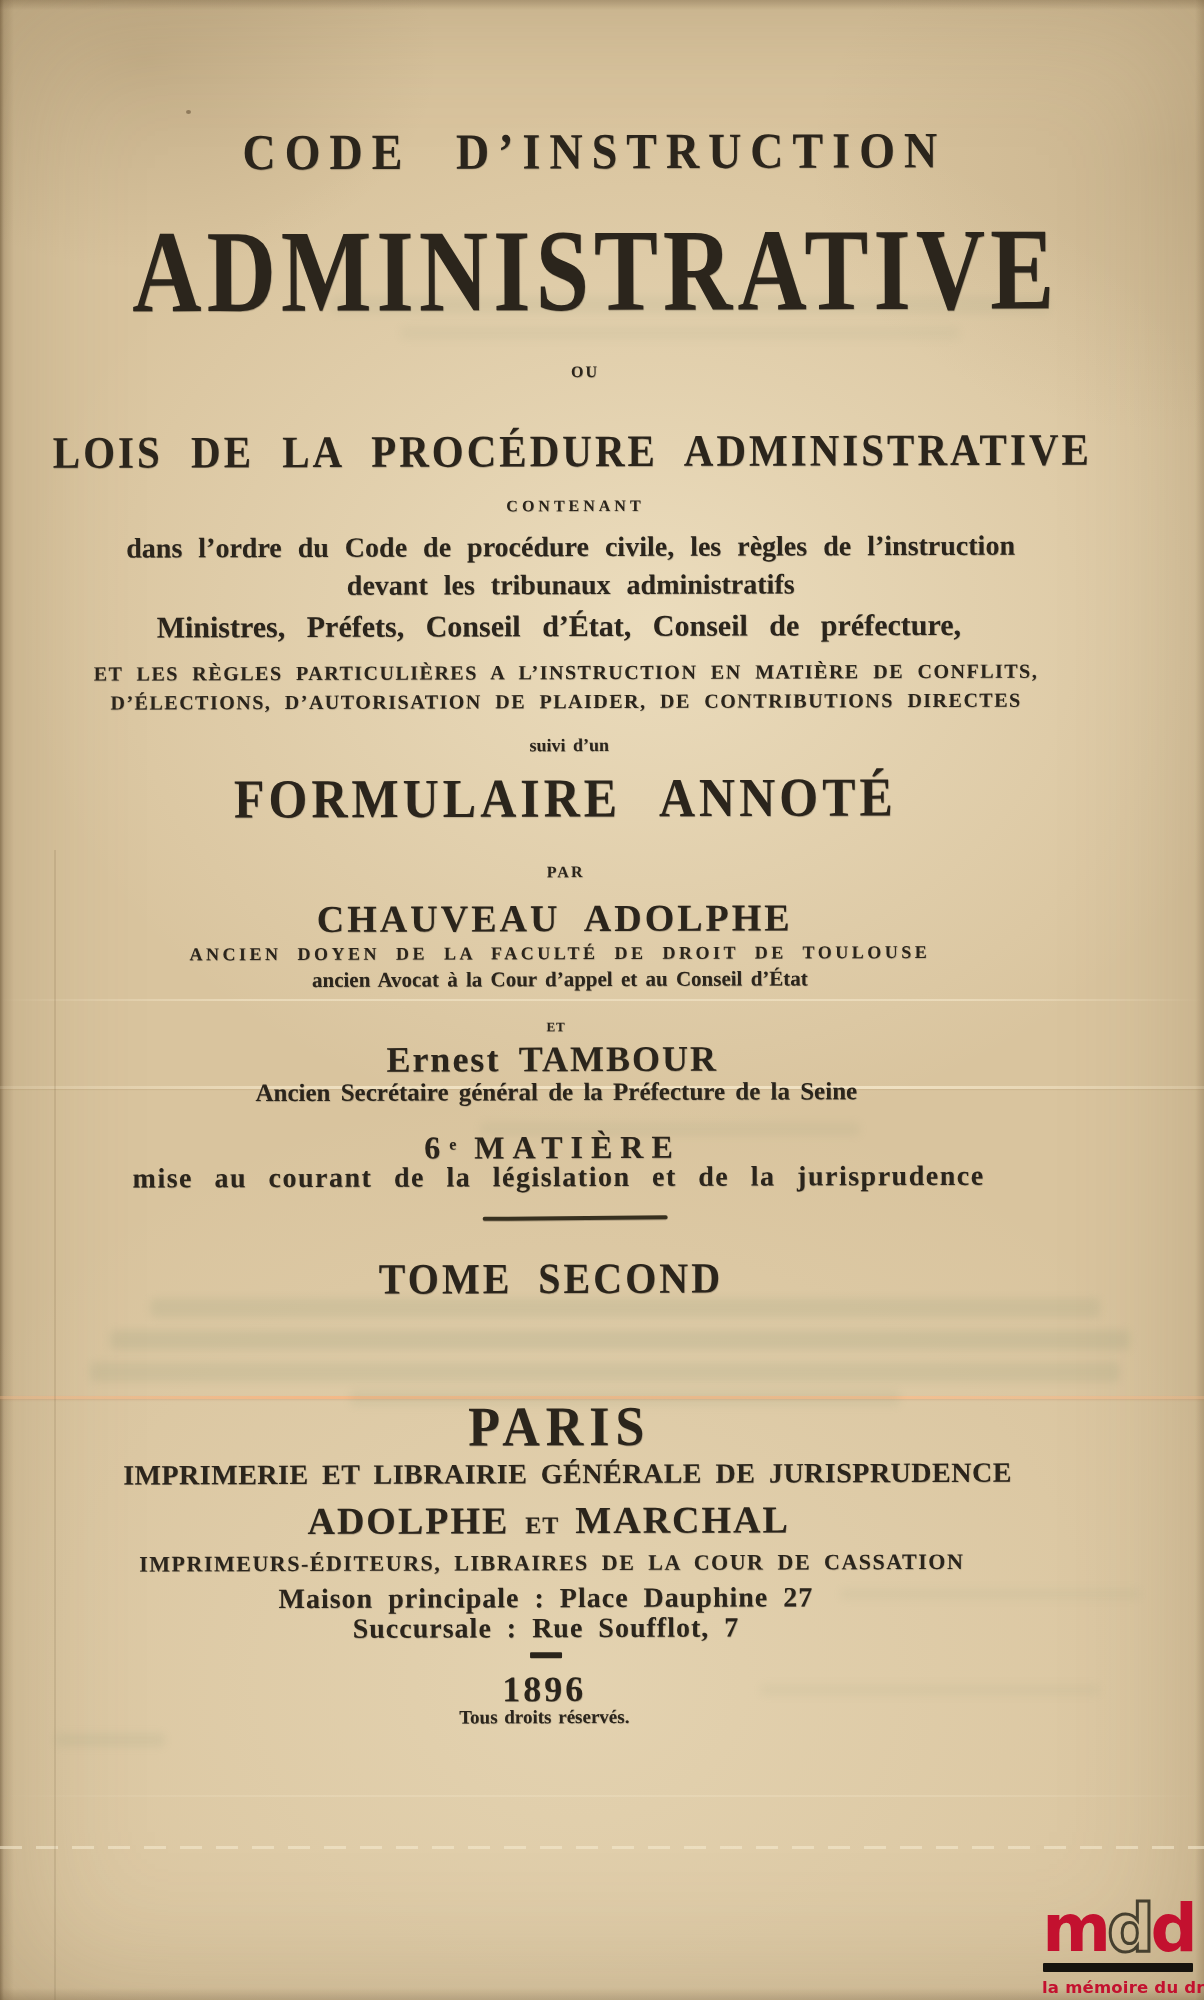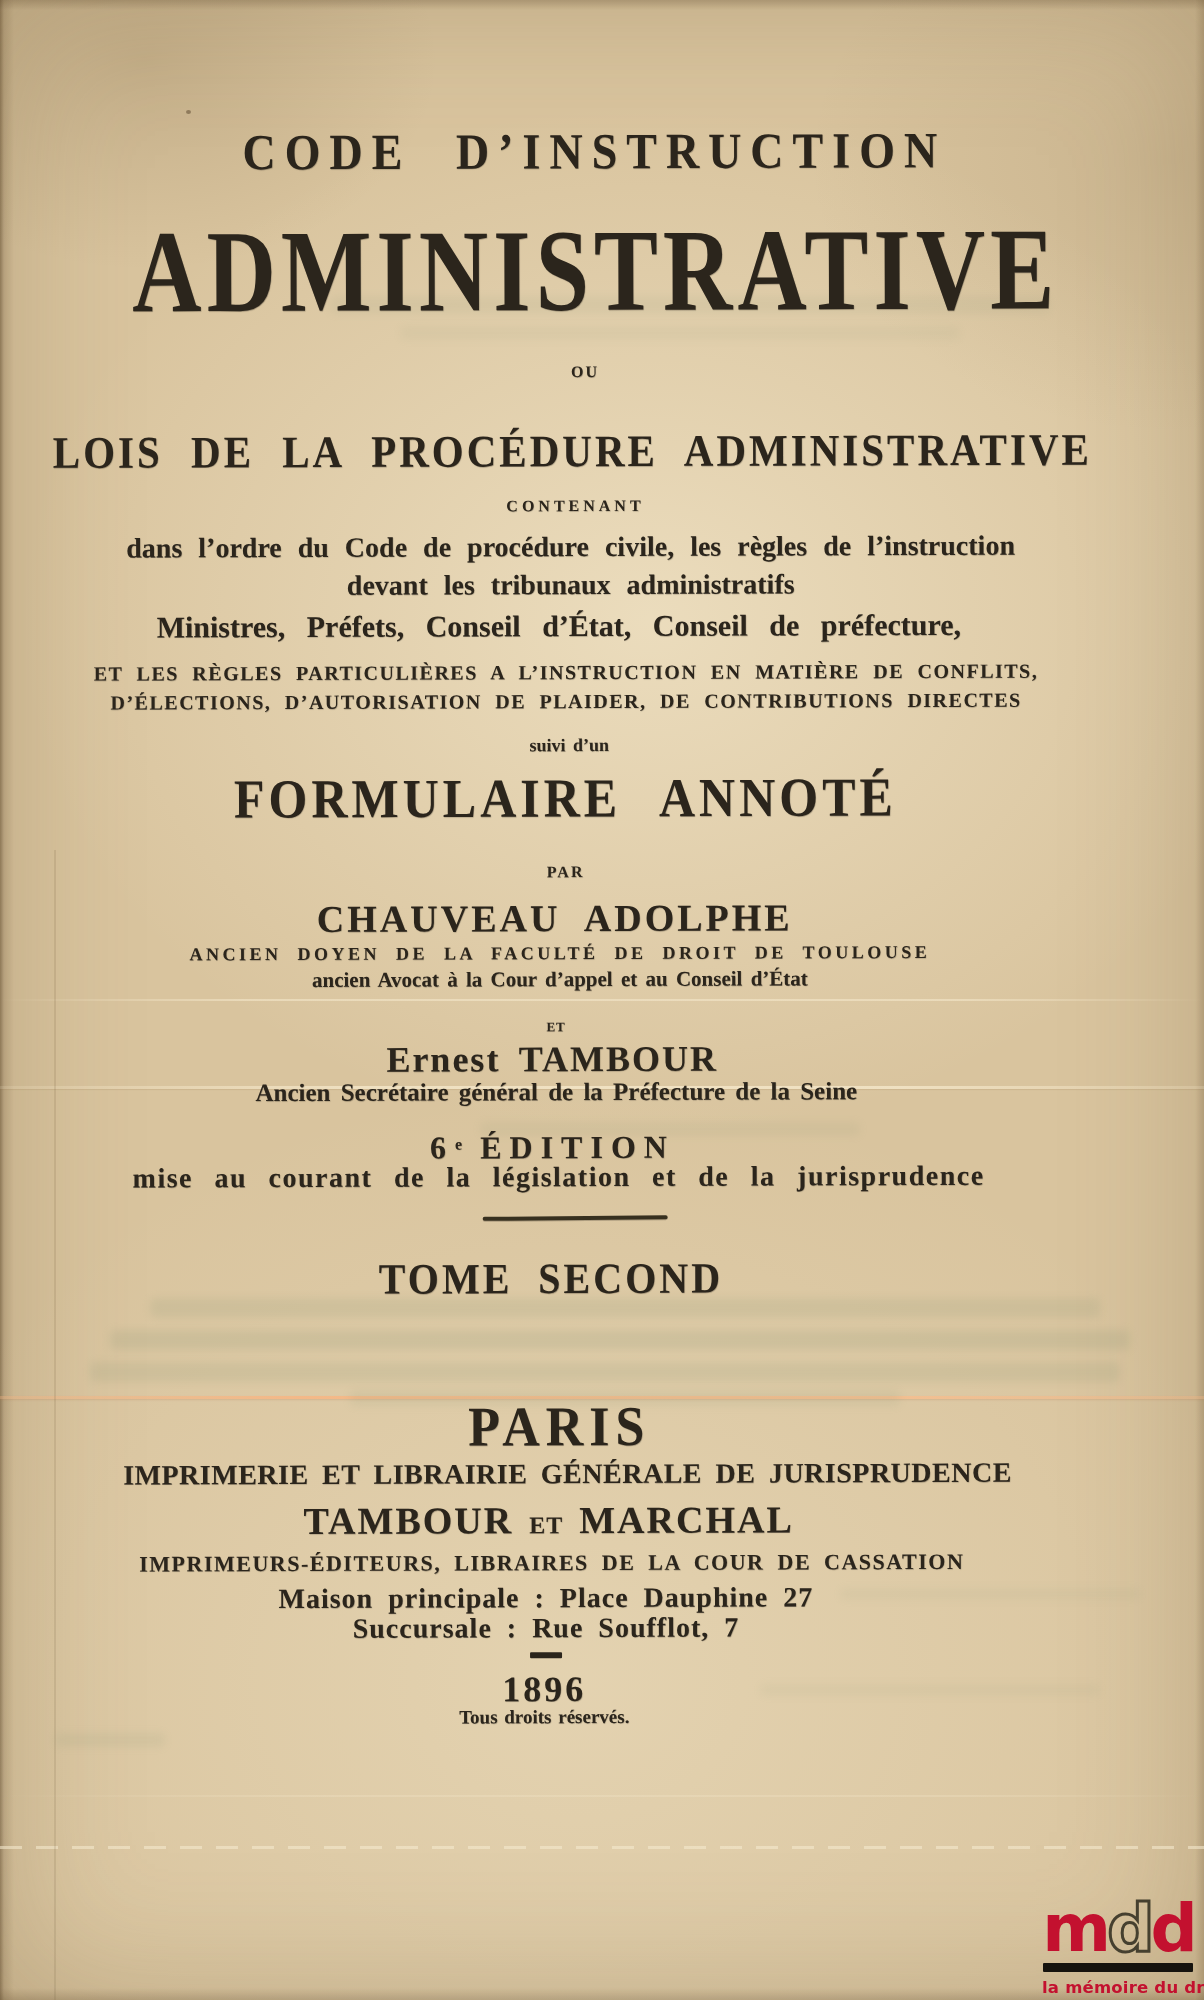--- a/index.html
+++ b/index.html
@@ -145,33 +145,33 @@
 
     <div class="ln chauveau" style="top:899px;transform:translateX(-47px);">CHAUVEAU ADOLPHE</div>
     <div class="ln doyen" style="top:944px;transform:translateX(-42px);">ANCIEN DOYEN DE LA FACULTÉ DE DROIT DE TOULOUSE</div>
     <div class="ln avocat" style="top:968px;transform:translateX(-42px);">ancien Avocat à la Cour d’appel et au Conseil d’État</div>
 
     <div class="ln etl" style="top:1020px;transform:translateX(-46px);">ET</div>
 
     <div class="ln tambour" style="top:1041px;transform:translateX(-50px);">Ernest TAMBOUR</div>
     <div class="ln secretaire" style="top:1079px;transform:translateX(-46px);">Ancien Secrétaire général de la Préfecture de la Seine</div>
 
-    <div class="ln edition" style="top:1131px;transform:translateX(-50px);"><span>6</span><sup>e</sup><span>ÉDITION</span></div>
+    <div class="ln edition" style="top:1131px;transform:translateX(-50px);"><span>6</span><sup>e</sup><span>MATIÈRE</span></div>
 
     <div class="ln note" style="top:1162px;transform:translateX(-44px);">mise au courant de la législation et de la jurisprudence</div>
 
     <div class="sep-rule"></div>
 
     <div class="ln tome" style="top:1258px;transform:translateX(-52px);"><span class="st" style="transform:scaleY(1.08);">TOME SECOND</span></div>
 
     <div class="ln paris" style="top:1400px;transform:translateX(-44px);"><span class="st" style="transform:scaleY(1.08);">PARIS</span></div>
 
     <div class="ln imprimerie" style="top:1459px;transform:translateX(-36px);">IMPRIMERIE ET LIBRAIRIE GÉNÉRALE DE JURISPRUDENCE</div>
 
-    <div class="ln marchal" style="top:1501px;transform:translateX(-55px);"><span>TAMBOUR</span><span class="et-sm">ET</span><span>MARCHAL</span></div>
+    <div class="ln marchal" style="top:1501px;transform:translateX(-55px);"><span>ADOLPHE</span><span class="et-sm">ET</span><span>MARCHAL</span></div>
 
     <div class="ln imprimeurs" style="top:1551px;transform:translateX(-52px);">IMPRIMEURS-ÉDITEURS, LIBRAIRES DE LA COUR DE CASSATION</div>
 
     <div class="ln maison" style="top:1583px;transform:translateX(-58px);">Maison principale : Place Dauphine 27</div>
     <div class="ln maison" style="top:1613px;transform:translateX(-58px);">Succursale : Rue Soufflot, 7</div>
 
     <div class="year-dash"></div>
 
     <div class="ln year" style="top:1671px;transform:translateX(-60px);">1896</div>
     <div class="ln rights" style="top:1707px;transform:translateX(-60px);">Tous droits réservés.</div>

